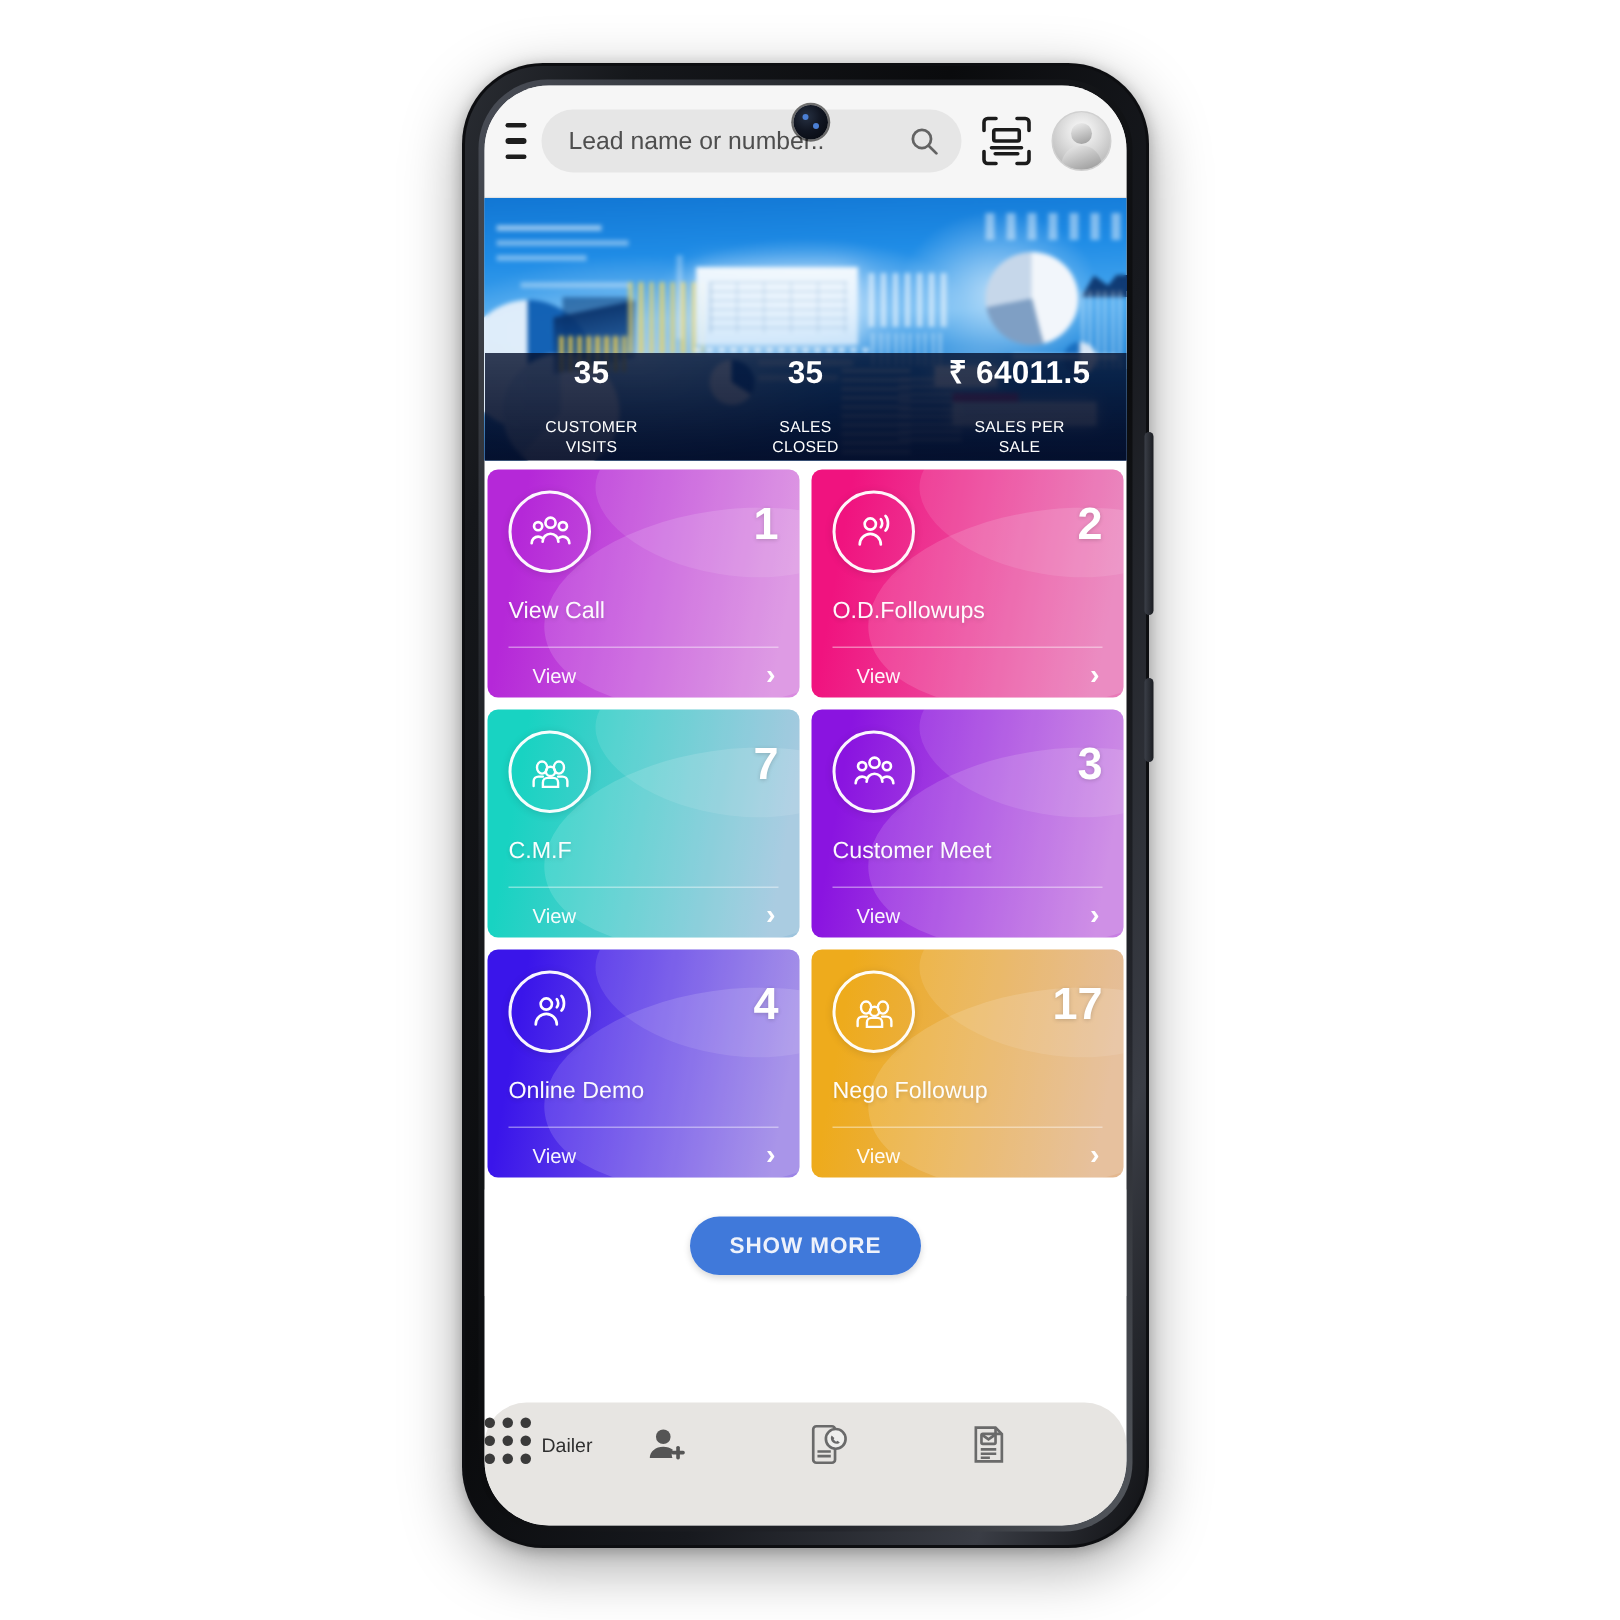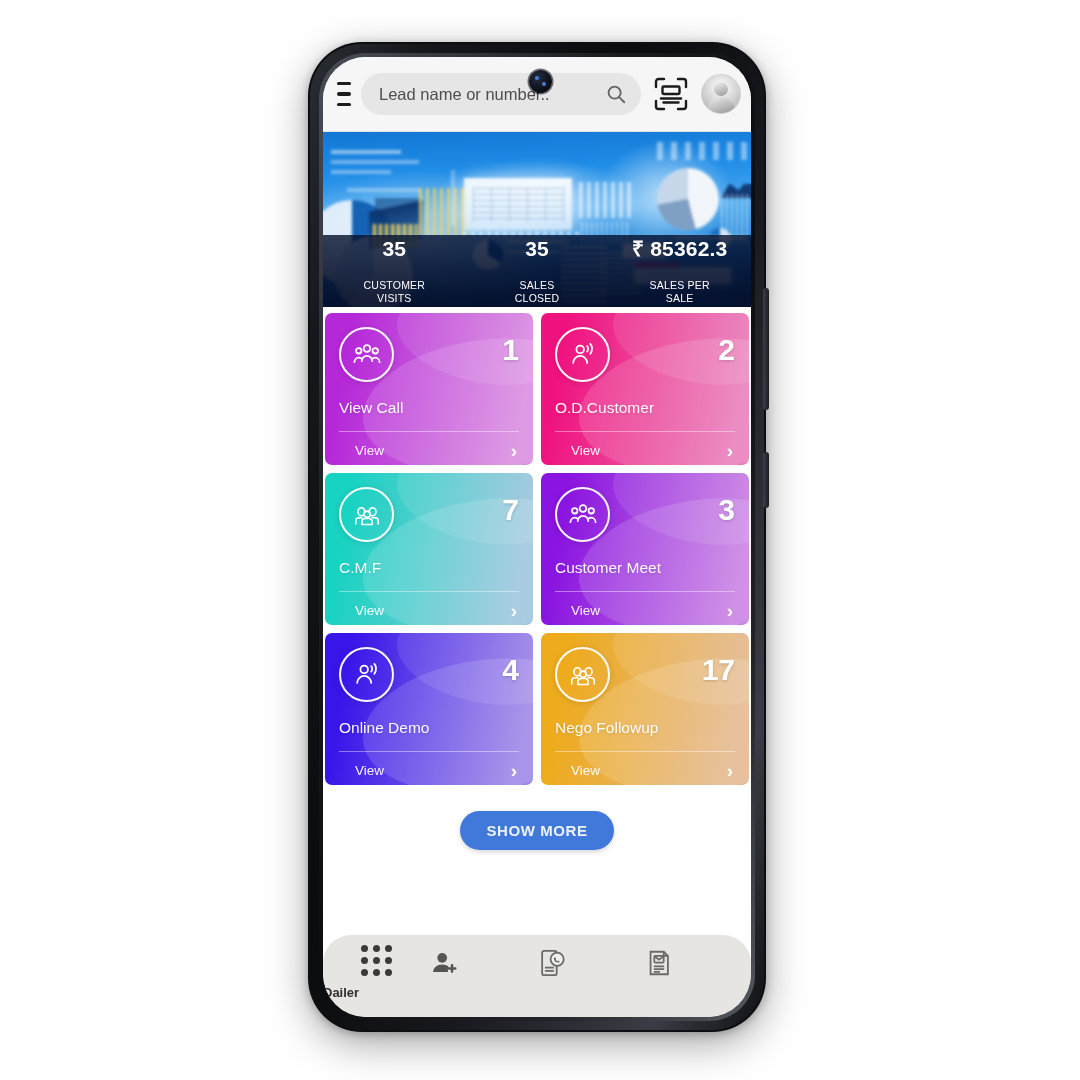--- a/index.html
+++ b/index.html
@@ -178,21 +178,21 @@
     box-shadow:0 2px 5px rgba(0,0,0,.16);
   }
 
   
   .bottom-nav{
     position:absolute; left:0; right:0; bottom:0; height:82px;
     background:#e7e5e2;
     border-radius:28px 28px 43px 43px;
     display:flex; align-items:flex-start; padding-top:13px;
   }
-  .nav-item{ flex:1; display:flex; flex-direction:column; gap:7px; cursor:pointer;font-weight:bold; }
+  .nav-item{ flex:1; display:flex; align-items:center; gap:7px; cursor:pointer; }
   .nav-label{ font-size:13px; color:#2f2f2f; }
   .nav-ico{ width:30px; height:30px; display:block; }
   .dialer-grid{ display:grid; grid-template-columns:repeat(3,7px); gap:5px; }
   .dialer-grid i{ display:block; width:7px; height:7px; border-radius:50%; background:#3a3a3a; }
   .dialer-wrap{ display:flex; flex-direction:column; align-items:center; gap:5px; height:30px; justify-content:center;}
   .dialer-extra{ width:6px; height:6px; border-radius:50%; background:#3a3a3a; }
 </style>
 </head>
 <body>
 
@@ -283,21 +283,21 @@
           </div>
         </div>
         <div class="stat">
           <div class="stat-value">35</div>
           <div class="stat-label">
             <span>SALES</span><br>
             <span>CLOSED</span>
           </div>
         </div>
         <div class="stat">
-          <div class="stat-value">₹ 85362.3</div>
+          <div class="stat-value">₹ 64011.5</div>
           <div class="stat-label">
             <span>SALES PER</span><br>
             <span>SALE</span>
           </div>
         </div>
       </div>
     </div>
 
     <div class="tiles">
 
@@ -334,21 +334,21 @@
             <div class="tile-icon">
               <svg width="30" height="30" viewBox="0 0 32 32" fill="none" stroke="#fff" stroke-width="1.9" stroke-linecap="round">
                 <circle cx="13" cy="10" r="4"></circle>
                 <path d="M5.5 24.5c0-4.1 3.4-7.5 7.5-7.5s7.5 3.4 7.5 7.5"></path>
                 <path d="M20.5 6.6c1.3 1.3 1.3 4.4 0 5.7"></path>
                 <path d="M23.8 4.2c2.4 2.4 2.4 8.1 0 10.5"></path>
               </svg>
             </div>
             <div class="tile-count">2</div>
           </div>
-          <div class="tile-title">O.D.Customer</div>
+          <div class="tile-title">O.D.Followups</div>
           <div class="tile-sep"></div>
           <div class="tile-foot">
             <span class="tile-view">View</span>
             <span class="tile-chev">›</span>
           </div>
         </div>
       </div>
 
       <div class="tile-row">
 

